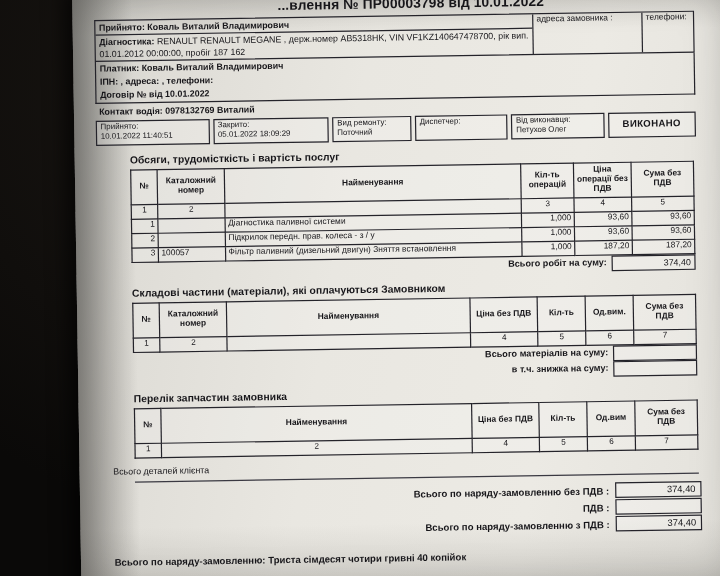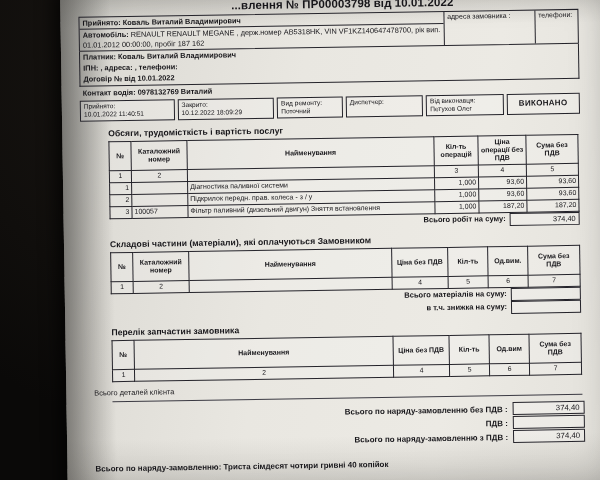--- a/index.html
+++ b/index.html
@@ -128,21 +128,21 @@
       <div class="doc-title">...влення № ПР00003798 від 10.01.2022</div>
 
       <div class="hdr">
         <div class="hdr-left">
           <div class="pad txt b line">
             <span>Прийнято:</span>
             <span>Коваль Виталий Владимирович</span>
           </div>
           <div class="pad">
             <div class="txt">
-              <span class="txt b">Автомобіль:</span>
+              <span class="txt b">Діагностика:</span>
               <span>RENAULT RENAULT MEGANE , держ.номер AB5318HK, VIN VF1KZ140647478700, рік вип.</span>
             </div>
             <div class="txt">01.01.2012 00:00:00, пробіг 187 162</div>
           </div>
         </div>
         <div class="hdr-right">
           <div class="cell first">адреса замовника :</div>
           <div class="cell">телефони:</div>
         </div>
       </div>
@@ -155,21 +155,21 @@
 
       <div class="contact">Контакт водія: 0978132769  Виталий</div>
 
       <div class="status">
         <div class="cell c1">
           <div>Прийнято:</div>
           <div>10.01.2022 11:40:51</div>
         </div>
         <div class="cell c2">
           <div>Закрито:</div>
-          <div>10.12.2022 18:09:29</div>
+          <div>05.01.2022 18:09:29</div>
         </div>
         <div class="cell c3">
           <div>Вид ремонту:</div>
           <div>Поточний</div>
         </div>
         <div class="cell c4">
           <div>Диспетчер:</div>
           <div></div>
         </div>
         <div class="cell c5">

